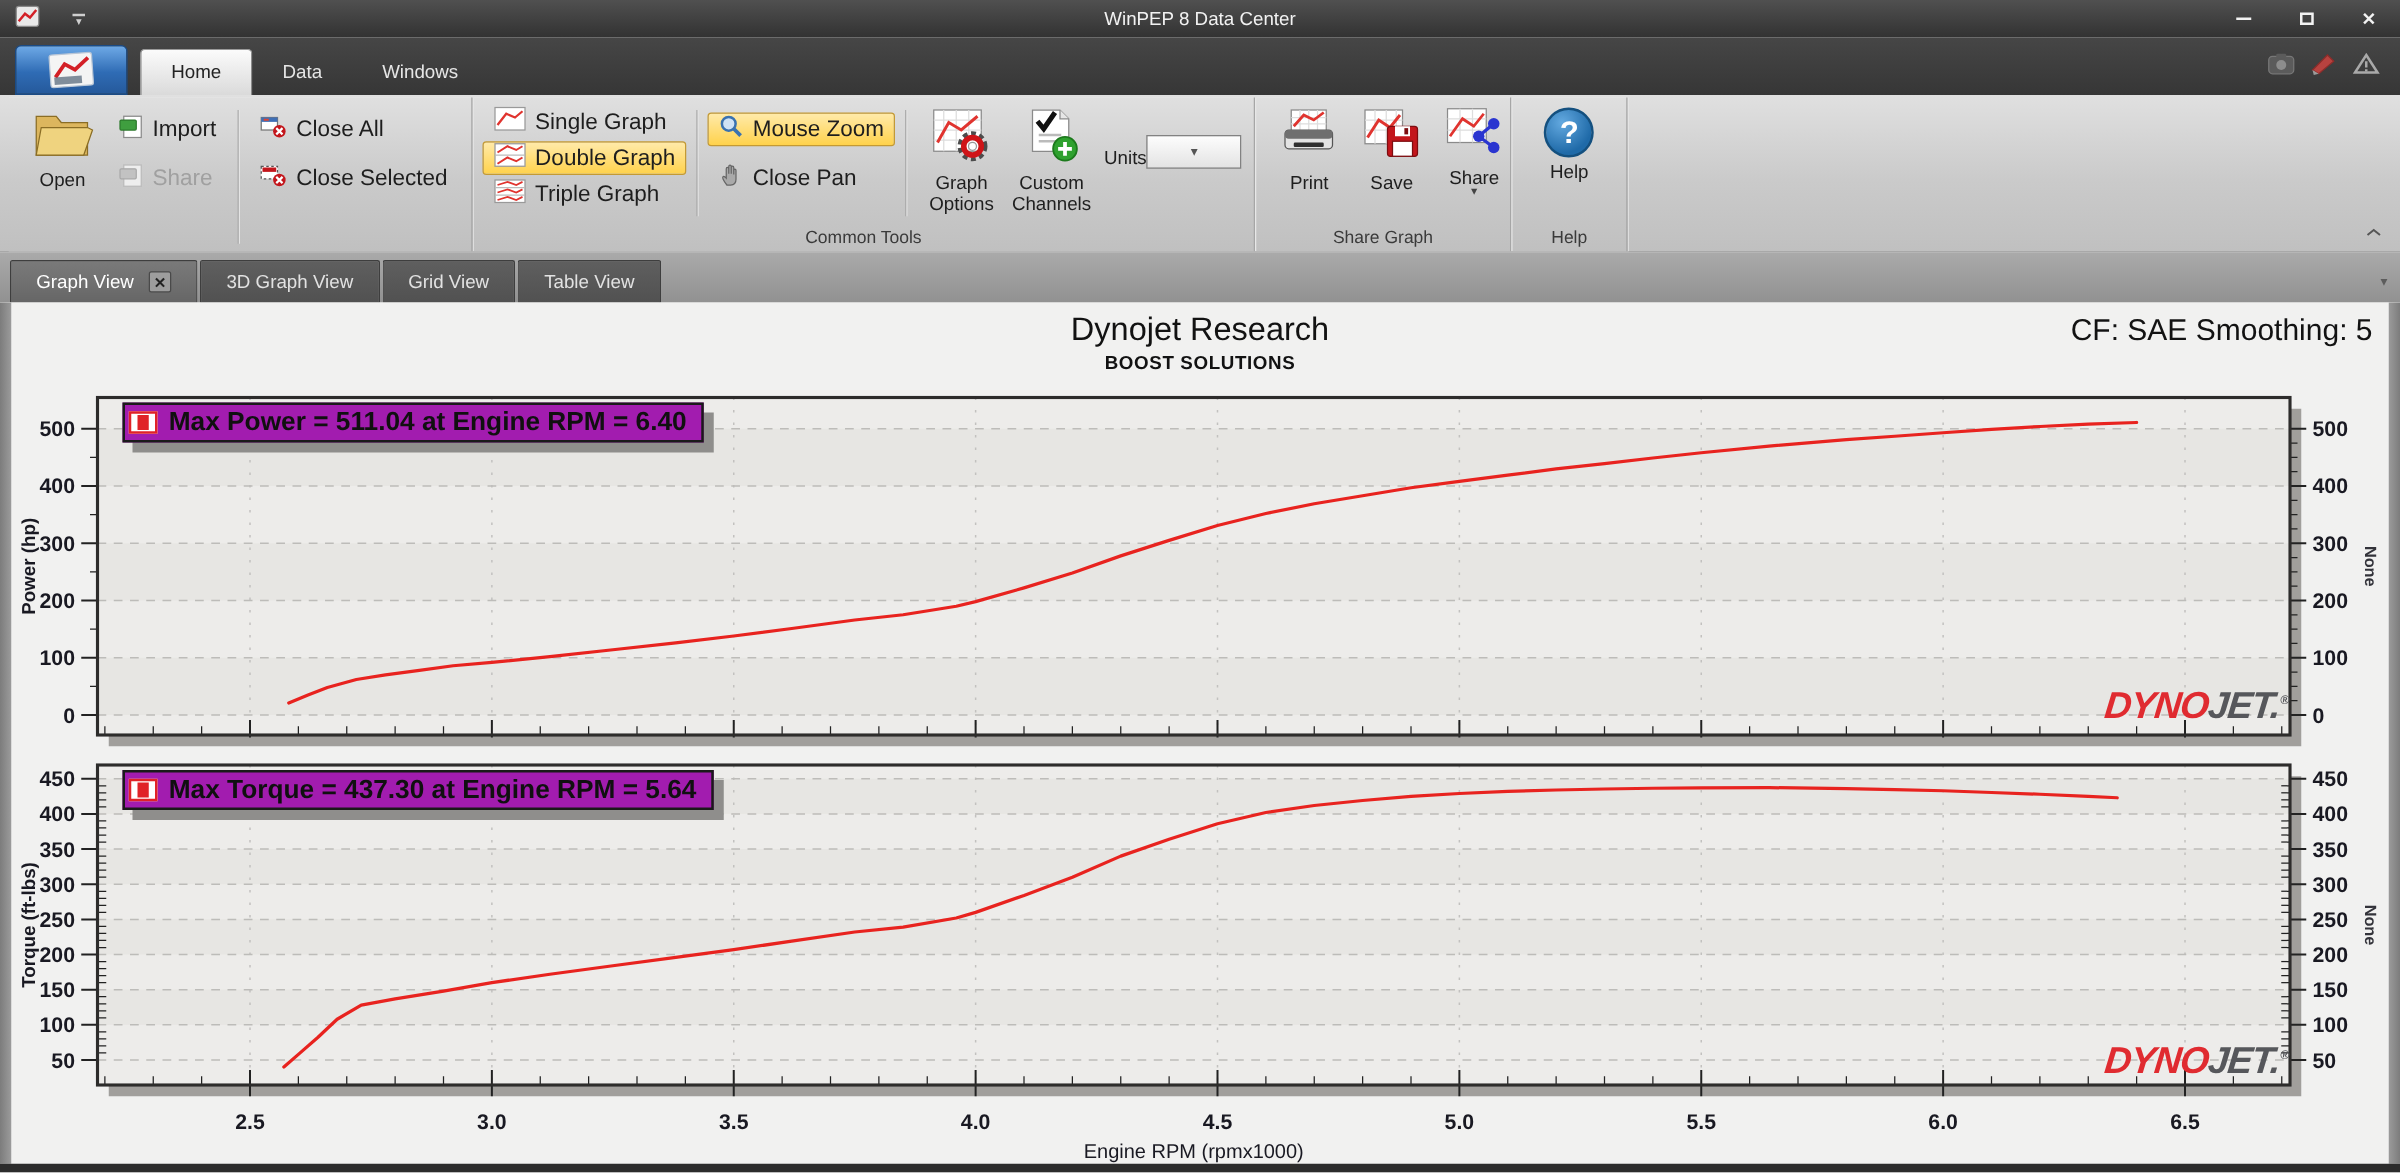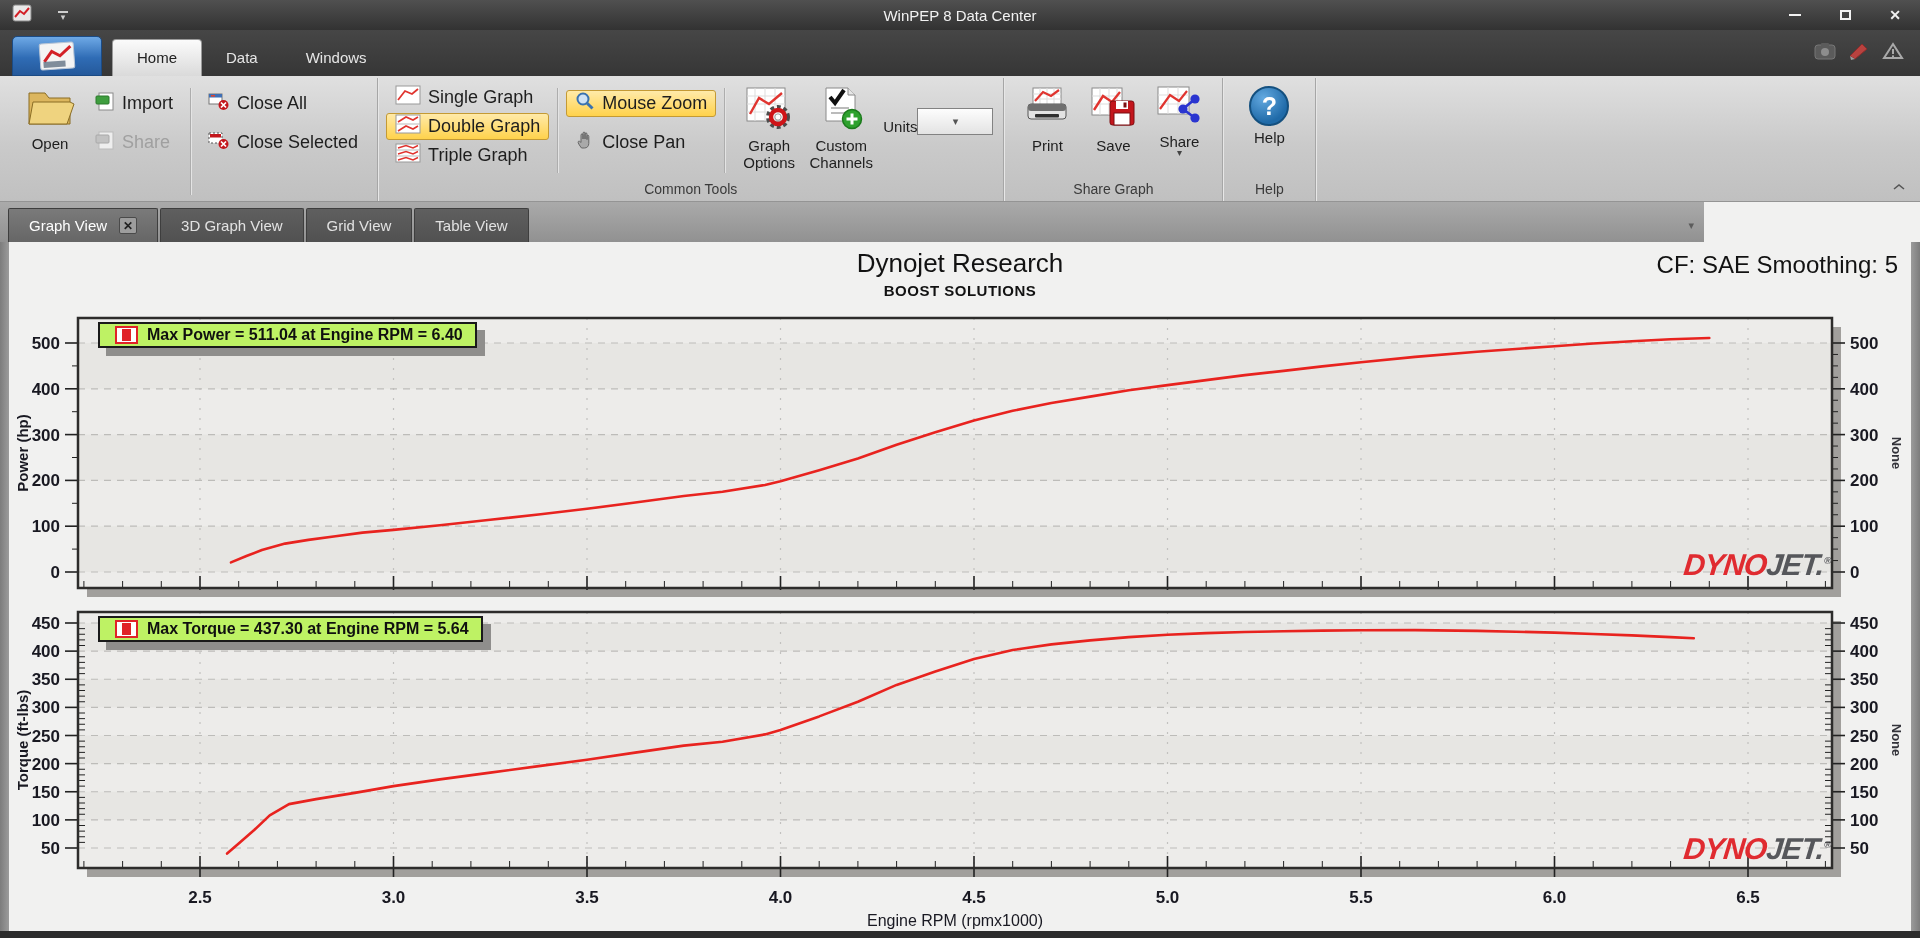--- a/index.html
+++ b/index.html
@@ -49,41 +49,41 @@
   .units{display:flex;align-items:flex-end;gap:0;padding-top:26px;margin-left:6px;font-size:15px;color:#1e1e1e}
   .combo{width:76px;height:27px;border:1px solid #828282;background:linear-gradient(#fdfdfd,#e3e3e3);
     display:flex;align-items:center;justify-content:center;color:#555;font-size:11px}
   .share-arrow{font-size:10px;color:#444;line-height:6px}
   .help-ic{width:40px;height:40px;border-radius:50%;color:#fff;font-weight:bold;font-size:25px;
     background:radial-gradient(circle at 35% 28%,#63a9e0,#1f6aa8 70%);border:2px solid #14507f;
     display:flex;align-items:center;justify-content:center}
   .ribbon-collapse{position:absolute;right:14px;bottom:6px}
 
   
-  .tabstrip{position:absolute;left:0;top:202px;width:1704px;height:40px;
+  .tabstrip{position:absolute;left:0;top:202px;width:1920px;height:40px;
     background:linear-gradient(#ararar,#949494);background:linear-gradient(#aaaaaa,#919191);
     display:flex;align-items:flex-end;padding-left:8px}
   .dtab{height:34px;padding:0 20px;display:flex;align-items:center;justify-content:center;gap:12px;
     font-size:15px;color:#e2e2e2;background:linear-gradient(#5f5f5f,#515151);
     border:1px solid #3e3e3e;border-bottom:none;margin-right:2px;border-radius:2px 2px 0 0}
   .dtab.active{background:linear-gradient(#7a7a7a,#666);color:#fff}
   .dtab .x{width:18px;height:17px;background:#9d9d9d;color:#222;display:flex;align-items:center;
     justify-content:center;font-size:12px;font-weight:bold;border-radius:2px;border:1px solid #4a4a4a}
   .tab-overflow{position:absolute;right:10px;bottom:10px;color:#5c5c5c;font-size:11px}
 
   
   .content{position:absolute;left:0;top:242px;width:1920px;height:689px;background:#f1f1f0}
   .frame{position:absolute;top:242px;width:9px;height:689px;background:linear-gradient(90deg,#7c7c7c,#9b9b9b)}
   .frame.left{left:0}.frame.right{left:1911px;background:linear-gradient(90deg,#9b9b9b,#7c7c7c)}
   .gv-title{position:absolute;left:0;right:0;top:6px;text-align:center;font-size:26px;color:#121212}
   .gv-sub{position:absolute;left:0;right:0;top:40px;text-align:center;font-size:15px;font-weight:bold;letter-spacing:.5px;color:#121212}
   .gv-cf{position:absolute;right:22px;top:9px;font-size:24px;color:#121212}
   .chart-svg{position:absolute;left:10px}
-  .legend{position:absolute;display:flex;align-items:center;background:#bef264;border:2px solid #1a1a1a;
-    padding:2px 12px 2px 15px;font-size:16px;font-weight:bold;color:#101010;box-shadow:8px 8px 0 #8f8e8c;white-space:nowrap}
+  .legend{position:absolute;display:flex;align-items:center;background:#a21caf;border:2px solid #1a1a1a;
+    padding:2px 12px 2px 3px;font-size:21px;font-weight:bold;color:#101010;box-shadow:8px 8px 0 #8f8e8c;white-space:nowrap}
   .sw{width:23px;height:18px;border:2px solid #e02227;background:#fff;display:inline-flex;
     align-items:center;justify-content:center;margin-right:9px}
   .sw i{width:9px;height:12px;background:#e02227;display:block}
   .wm{position:absolute;width:200px;text-align:right;font-style:italic;font-weight:900;font-size:30px;
     letter-spacing:-1px;transform:skewX(-6deg);white-space:nowrap}
   .wm .r{color:#e02b30}.wm .g{color:#56575b}.wm sup{font-size:10px;color:#56575b}
   .bottombar{position:absolute;left:0;top:931px;width:1920px;height:7px;background:#2c2c2c}
 </style>
 </head>
 <body>
@@ -274,21 +274,21 @@
         <span>Units</span>
         <span class="combo">
           <span>▾</span>
         </span>
       </div>
     </div>
     <div class="rg-label">Common Tools</div>
   </div>
 
   <div class="rgroup">
-    <div class="rg-body" style="padding-left:14px;padding-right:14px;gap:8px">
+    <div class="rg-body" style="padding-left:14px;padding-right:0;gap:8px">
       <div class="bb" style="width:58px">
         <span>
           <svg width="46" height="44" viewBox="0 0 46 44">
               <rect x="9" y="2" width="28" height="17" fill="#fff" stroke="#8a8a8a"></rect>
               <path d="M9 8h28M9 13h28M16 2v17M23 2v17M30 2v17" stroke="#ddd"></path>
               <polyline points="11,15 19,6 27,10 35,4" fill="none" stroke="#e0342f" stroke-width="2.2"></polyline>
               <rect x="4" y="18" width="38" height="15" rx="3" fill="#e3e3e3" stroke="#555"></rect>
               <rect x="4" y="18" width="38" height="7" rx="3" fill="#6f6f6f"></rect>
               <rect x="11" y="28" width="24" height="3.5" rx="1" fill="#2f2f2f"></rect>
             </svg>

